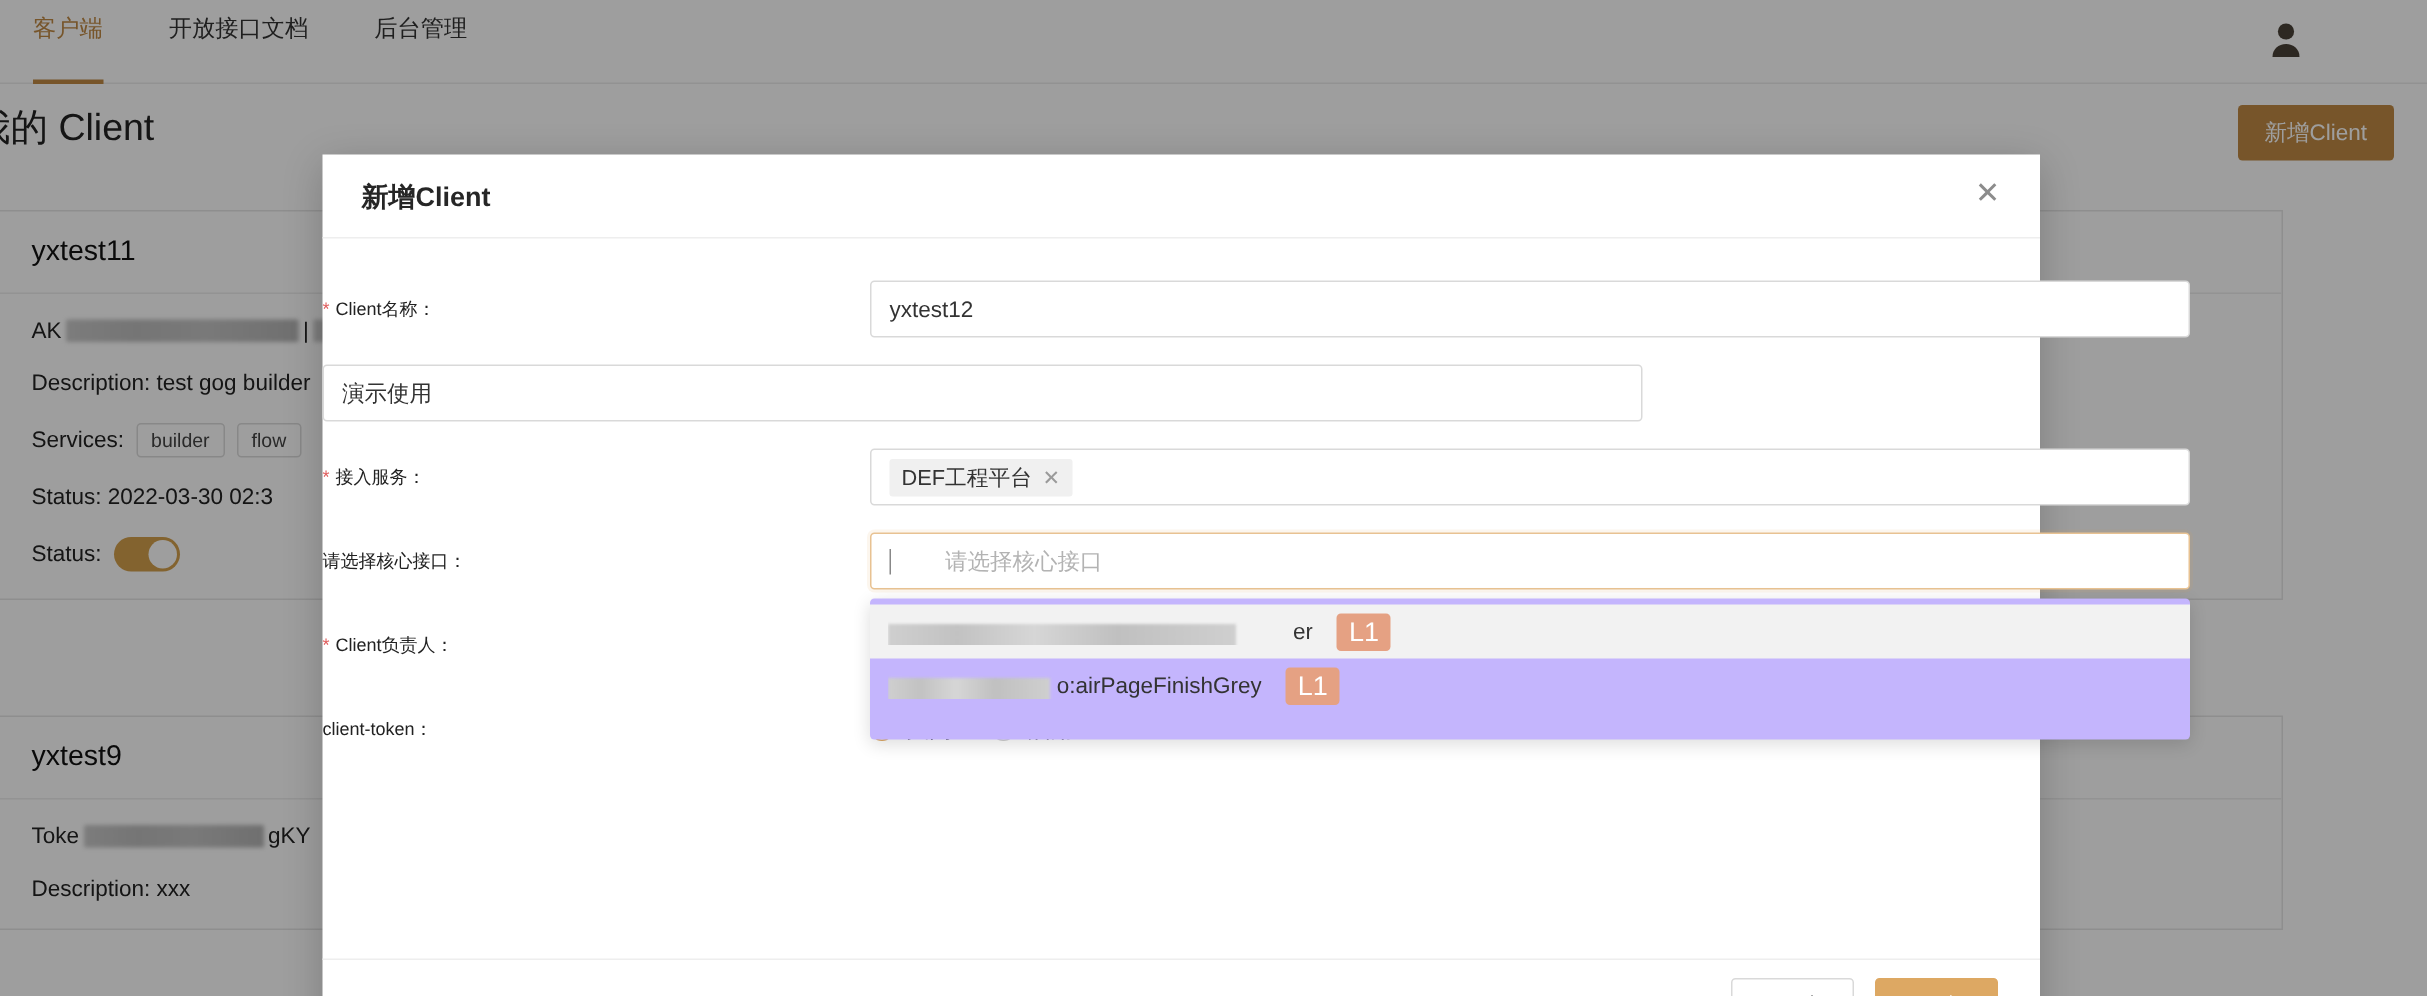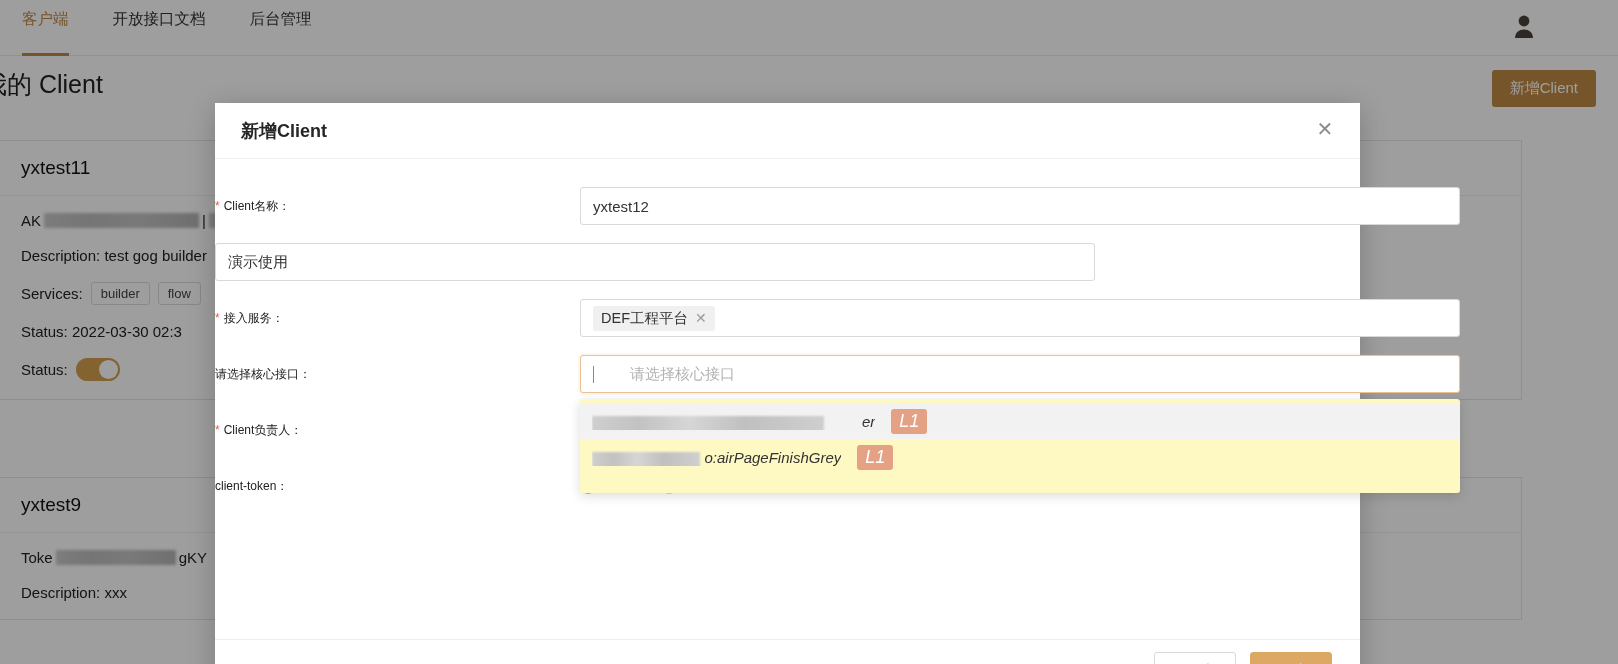--- a/index.html
+++ b/index.html
@@ -198,26 +198,25 @@
     background: #f0f0f0; border-radius: 2px;
     padding: 3px 8px; font-size: 14.5px; color: #333;
   }
   .chip-x { color: #9a9a9a; font-size: 14px; cursor: pointer; }
 
   
   .dropdown {
     position: absolute;
     left: 0; top: 44px;
     width: 880px;
-    background: #fef9c3;
+    background: #c4b5fd;
     box-shadow: 0 3px 12px rgba(0,0,0,.14);
     border-radius: 3px;
     padding: 4px 0 18px 0;
     z-index: 30;
-    font-style: italic;
   }
   .dd-item {
     height: 36px; display: flex; align-items: center;
     padding: 0 12px; gap: 8px;
     font-size: 15px; color: #333;
     cursor: pointer;
     position: relative;
   }
   .dd-item.hl { background: #f2f2f2; }
   .dd-text {

